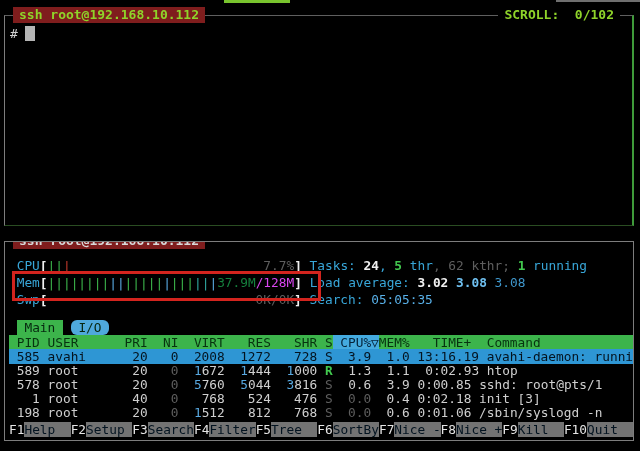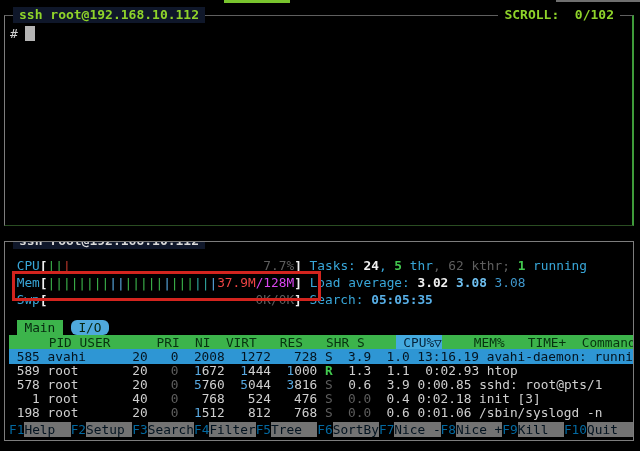--- a/index.html
+++ b/index.html
@@ -10,21 +10,21 @@
   #strip-green{position:absolute;left:224px;top:0;width:66px;height:3px;background:#79c42e;}
   #strip-gray{position:absolute;left:556px;top:0;width:84px;height:2px;background:#6f6f6f;}
 
   
   .pane{position:absolute;left:4px;width:630px;background:#000;box-sizing:border-box;}
   #top-pane{top:15px;height:211px;
     border-top:1px solid #5f5f5f;border-left:1px solid #7d7d7d;
     border-right:2px solid #3f9b3a;border-bottom:1px solid #2a4d22;}
   #bottom-pane{top:241px;height:200px;border:1px solid #7d7d7d;overflow:hidden;}
 
-  .pane-title{position:absolute;top:-9px;left:8px;background:#0f172a;padding:0 6px;
+  .pane-title{position:absolute;top:-9px;left:8px;background:#7f1d1d;padding:0 6px;
     font-size:13px;font-weight:bold;line-height:16px;white-space:pre;}
   #top-pane .pane-title{color:#8fd42a;}
   #bottom-pane .pane-title{color:#d9d9d9;}
   #scroll-indicator{position:absolute;top:-9px;right:12px;background:#000;padding:0 6px;
     font-size:13px;font-weight:bold;line-height:16px;color:#8fd42a;white-space:pre;text-align:center;}
 
   
   #prompt-line{position:absolute;left:5px;top:10px;font-size:13px;color:#d0d0d0;white-space:pre;}
   #cursor{display:inline-block;width:10px;height:15px;background:#b5b5b5;
     margin-left:7px;vertical-align:-3px;}
@@ -42,29 +42,29 @@
   .w{color:#cfcfcf;}
   .wb{color:#f0f0f0;font-weight:bold;}
   .gr{color:#5e5e5e;}
   .g{color:#3cb44b;}
   .gb{color:#42c94f;font-weight:bold;}
   .red{color:#c0392b;}
   .bl{color:#58a8e0;}
   .blb{color:#6fc0f0;font-weight:bold;}
   .bl2{color:#3f97cc;}
   .tl{color:#2fa7a0;}
-  .mem1{color:#ef4444;}
+  .mem1{color:#15803d;}
   .mem2{color:#d946ef;}
-  .upt{color:#58b0e8;font-weight:bold;margin-top:37px;}
+  .upt{color:#58b0e8;font-weight:normal;margin-top:37px;}
   .tabm{background:#3cb44b;color:#06270f;}
   .tabi{background:#4fa9dc;color:#06270f;border-radius:6px;}
-  .hdr{color:#07330f;padding-left:32px;}
-  .hdrsel{background:#44aadf;color:#05233a;margin-left:31px;}
+  .hdr{color:#07330f;}
+  .hdrsel{background:#44aadf;color:#05233a;}
   .sel{color:#04131f;}
-  .fk{color:#0369a1;}
+  .fk{color:#e5e5e5;}
   .fb{background:#737373;color:#031320;}
 
   
   #mem-annotation{position:absolute;left:12px;top:271px;width:303px;height:24px;
     border:3px solid #d3241e;z-index:5;pointer-events:none;}
 </style>
 </head>
 <body>
 
 <div id="strip-green"></div>

